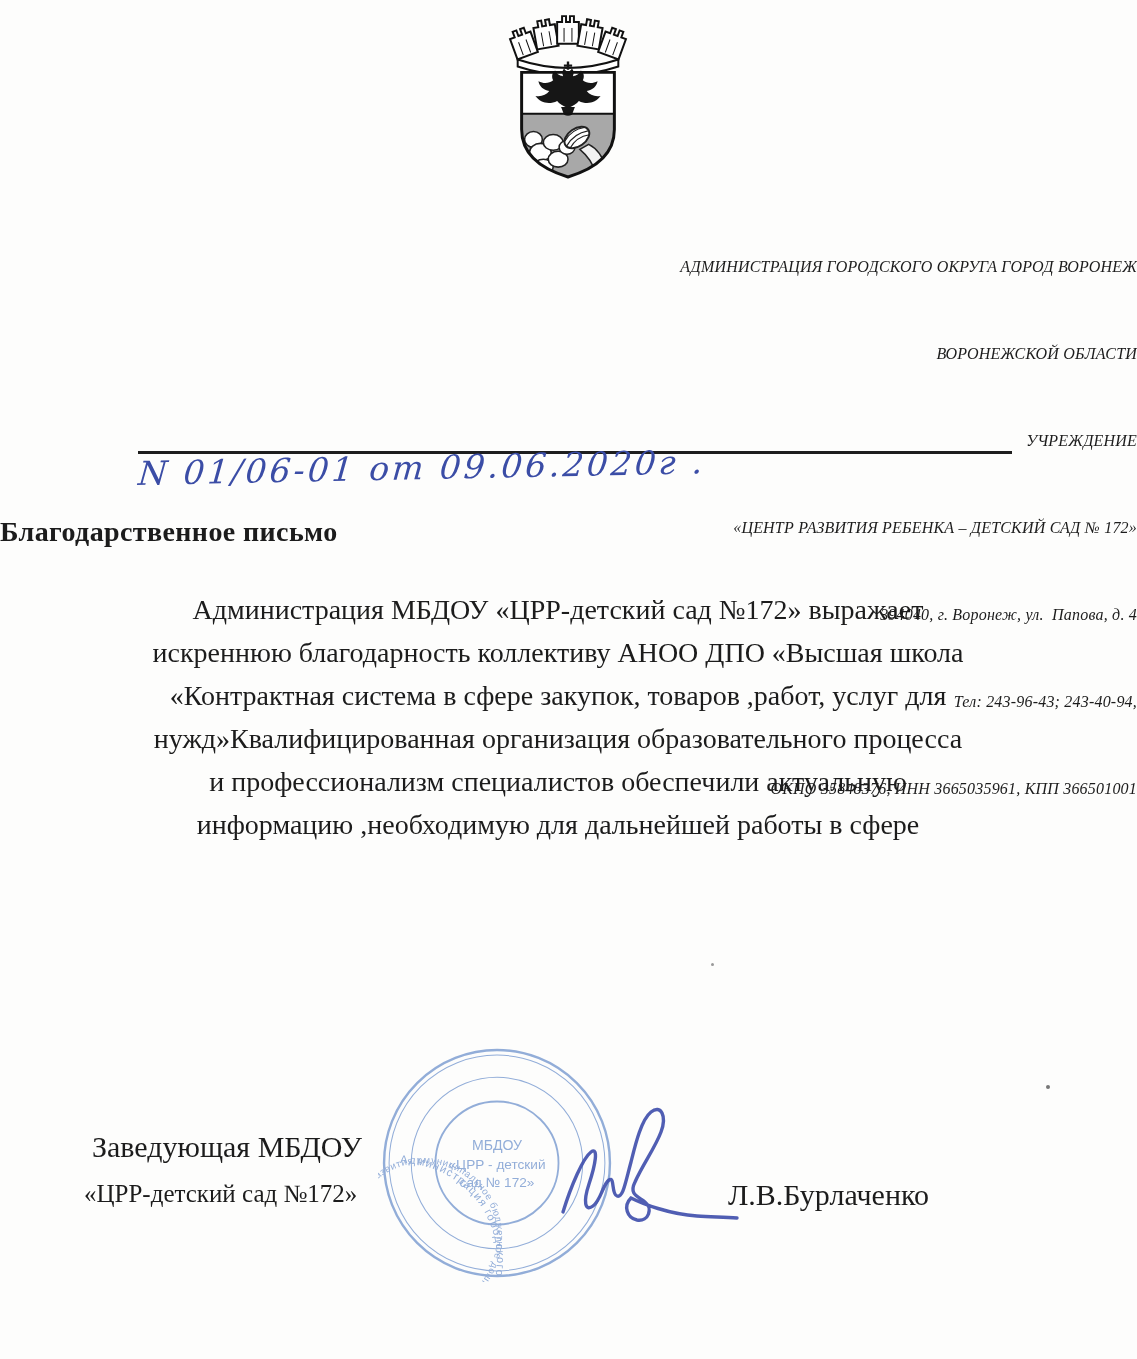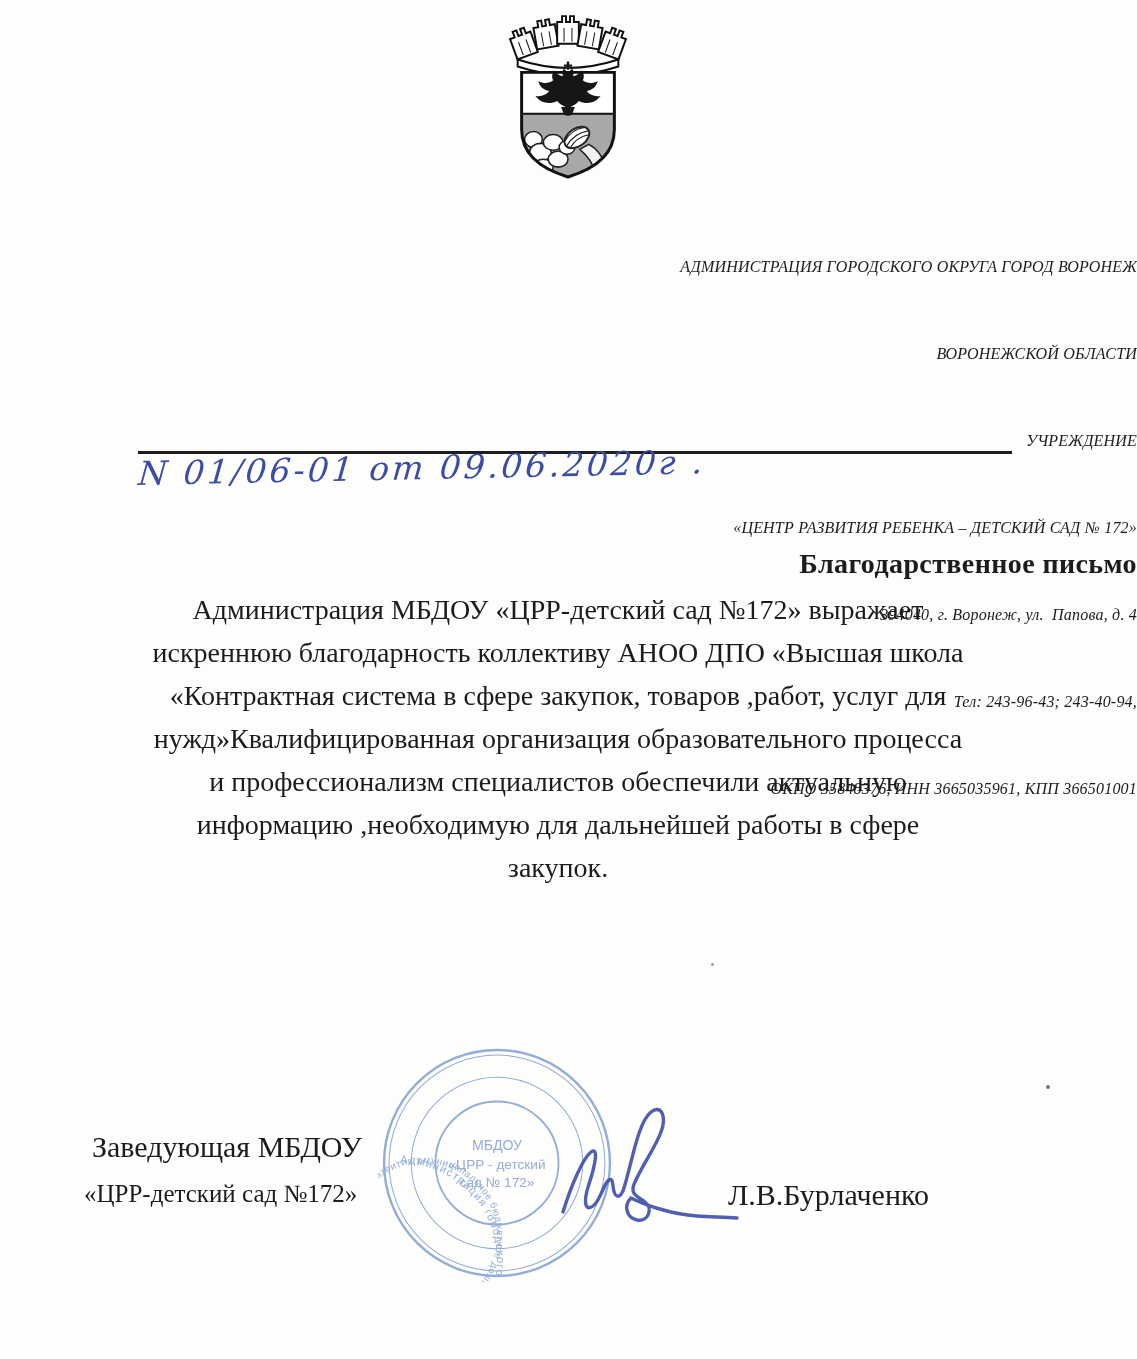--- a/index.html
+++ b/index.html
@@ -27,22 +27,22 @@
   .handwritten{
     position:absolute;left:140px;top:454px;
     font-family:"DejaVu Serif", serif;
     font-style:italic;font-size:33px;
     color:#3b4da6;letter-spacing:3px;
     transform:rotate(-1.2deg) skewX(-6deg);
     transform-origin:left top;
   }
   
   .doc-title{
-    position:absolute;left:0;top:548px;width:100%;
-    text-align:right;font-size:28px;font-weight:bold;letter-spacing:.4px;
+    position:absolute;left:0;top:516px;width:100%;
+    text-align:left;font-size:28px;font-weight:bold;letter-spacing:.4px;
   }
   
   .doc-body{
     position:absolute;left:68px;top:588px;width:980px;
     text-align:center;font-size:28px;line-height:43px;
   }
   
   .sign-line1{position:absolute;left:84px;top:1130px;font-size:30px;margin-left:8px;}
   .sign-line2{position:absolute;left:84px;top:1180px;font-size:25px;}
   .signer-name{position:absolute;left:728px;top:1178px;font-size:30px;}
@@ -126,21 +126,20 @@
 
   <div class="doc-title">Благодарственное письмо</div>
 
   <div class="doc-body">
     <div>Администрация МБДОУ «ЦРР-детский сад №172» выражает</div>
     <div>искреннюю благодарность коллективу АНОО ДПО «Высшая школа</div>
     <div>«Контрактная система в сфере закупок, товаров ,работ, услуг для</div>
     <div>нужд»Квалифицированная организация образовательного процесса</div>
     <div>и профессионализм специалистов обеспечили актуальную</div>
     <div>информацию ,необходимую для дальнейшей работы в сфере</div>
-    <div>закупок.</div>
   </div>
 
   <svg class="stamp" viewBox="0 0 236 236" xmlns="http://www.w3.org/2000/svg">
     <g fill="none" stroke="#7b9cd1">
       <circle cx="118" cy="118" r="112" stroke-width="2.4"></circle>
       <circle cx="118" cy="118" r="107" stroke-width="1"></circle>
       <circle cx="118" cy="118" r="85" stroke-width="1"></circle>
       <circle cx="118" cy="118" r="61" stroke-width="1.8"></circle>
     </g>
     <defs>

